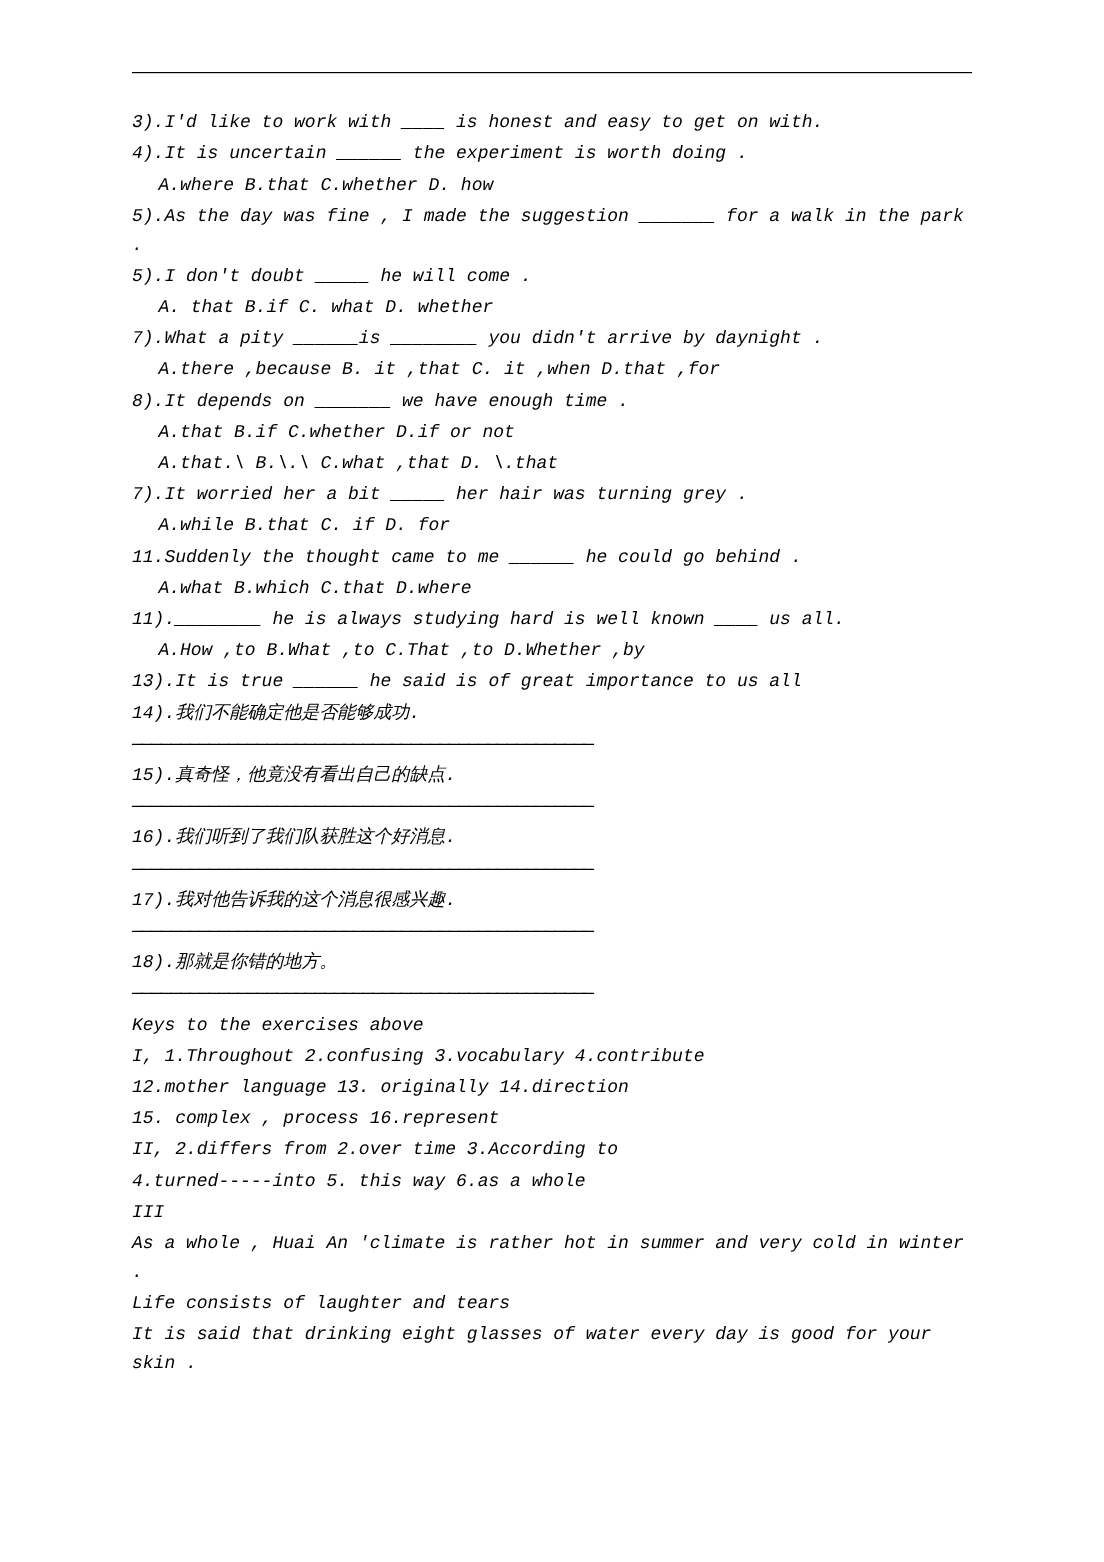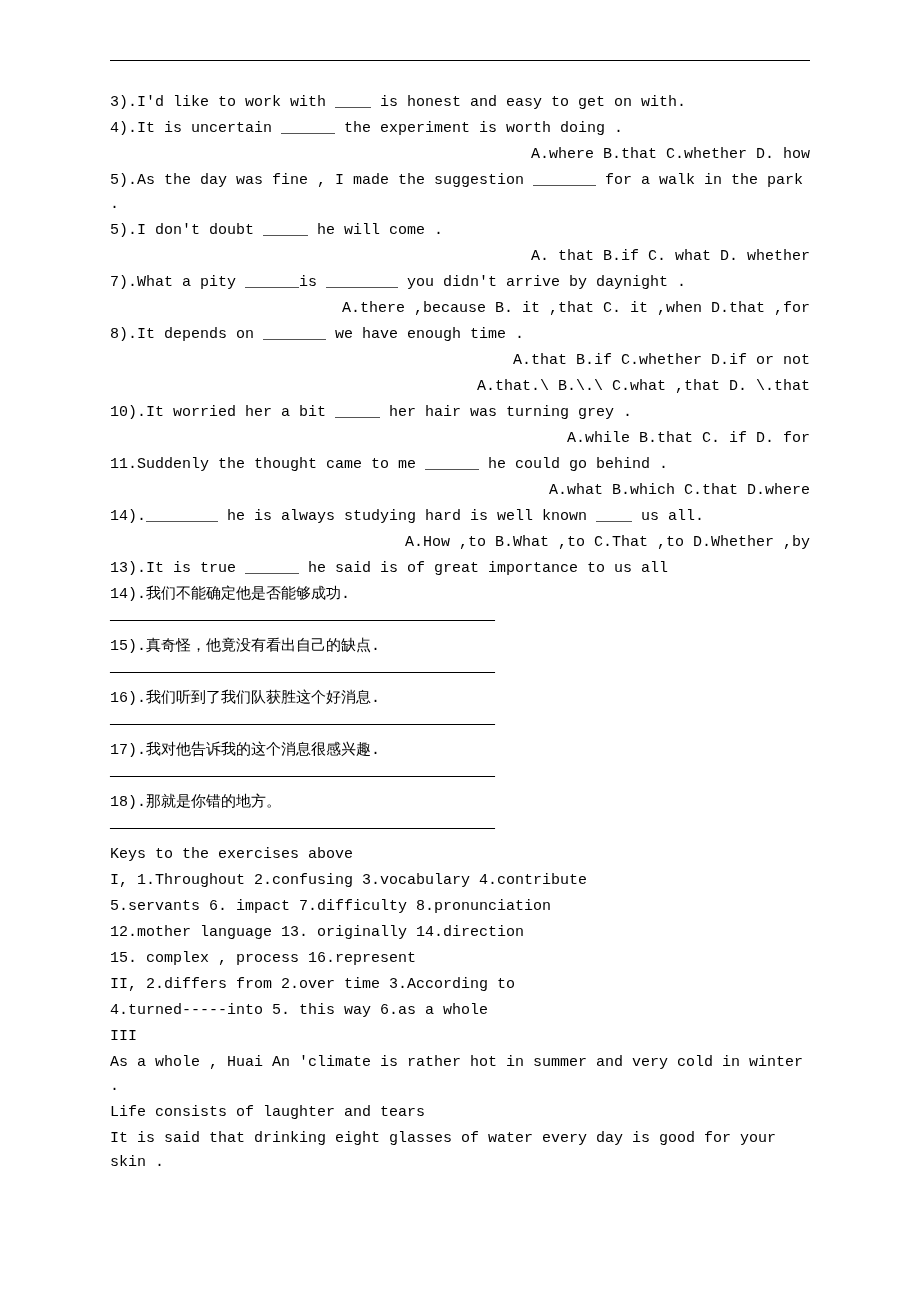--- a/index.html
+++ b/index.html
@@ -18,22 +18,23 @@
     min-height: 1200px;
     box-sizing: border-box;
   }
   .hr-top {
     border: none;
     border-top: 1.5px solid #000;
     margin: 0 0 30px 0;
   }
   .block {
     margin-bottom: 2px;
+    font-style: italic;
   }
-  .indent-1 { padding-left: 22px; text-align: right; }
+  .indent-1 { padding-left: 22px; }
   .indent-2 { padding-left: 30px; }
   .underline-rule {
     letter-spacing: -1px;
   }
 </style>
 </head>
 <body>
 
 <div class="page">
   <hr class="hr-top">
@@ -49,27 +50,27 @@
   <div class="block indent-1">A. that  B.if  C. what  D. whether</div>
 
   <div class="block">7).What a pity ______is ________ you didn't arrive by daynight .</div>
   <div class="block indent-1">A.there ,because  B. it ,that  C. it ,when  D.that ,for</div>
 
   <div class="block">8).It depends on _______ we have enough time .</div>
   <div class="block indent-1">A.that  B.if   C.whether  D.if or not</div>
 
   <div class="block indent-1">A.that.\  B.\.\  C.what ,that   D. \.that</div>
 
-  <div class="block">10).It worried her a bit _____ her hair was turning grey .</div>
+  <div class="block">7).It worried her a bit _____ her hair was turning grey .</div>
   <div class="block indent-1">A.while  B.that  C. if  D. for</div>
 
   <div class="block">11.Suddenly the thought came to me ______ he could go behind .</div>
   <div class="block indent-1">A.what  B.which  C.that  D.where</div>
 
-  <div class="block">14).________ he is always studying hard is well known ____ us all.</div>
+  <div class="block">11).________ he is always studying hard is well known ____ us all.</div>
   <div class="block indent-1">A.How ,to  B.What ,to  C.That ,to  D.Whether ,by</div>
 
   <div class="block">13).It is true ______ he said is of great importance to us all</div>
 
   <div class="block">14).我们不能确定他是否能够成功.</div>
   <div class="block underline-rule">————————————————————————————————————————————————</div>
 
   <div class="block">15).真奇怪，他竟没有看出自己的缺点.</div>
   <div class="block underline-rule">————————————————————————————————————————————————</div>
 
@@ -77,21 +78,20 @@
   <div class="block underline-rule">————————————————————————————————————————————————</div>
 
   <div class="block">17).我对他告诉我的这个消息很感兴趣.</div>
   <div class="block underline-rule">————————————————————————————————————————————————</div>
 
   <div class="block">18).那就是你错的地方。</div>
   <div class="block underline-rule">————————————————————————————————————————————————</div>
 
   <div class="block">Keys to the exercises above</div>
   <div class="block">I,   1.Throughout  2.confusing  3.vocabulary  4.contribute</div>
-  <div class="block">5.servants  6. impact  7.difficulty  8.pronunciation</div>
   <div class="block">12.mother language   13. originally 14.direction</div>
   <div class="block">15. complex  , process  16.represent</div>
   <div class="block">II,   2.differs from   2.over time  3.According to</div>
   <div class="block"> 4.turned-----into  5. this way  6.as a whole</div>
   <div class="block">III</div>
   <div class="block">As a whole , Huai An 'climate is rather hot in summer and very cold in winter   .</div>
   <div class="block">Life consists of laughter and tears</div>
   <div class="block">It is said that drinking eight glasses of water every day  is good for your skin .</div>
 
 </div>

